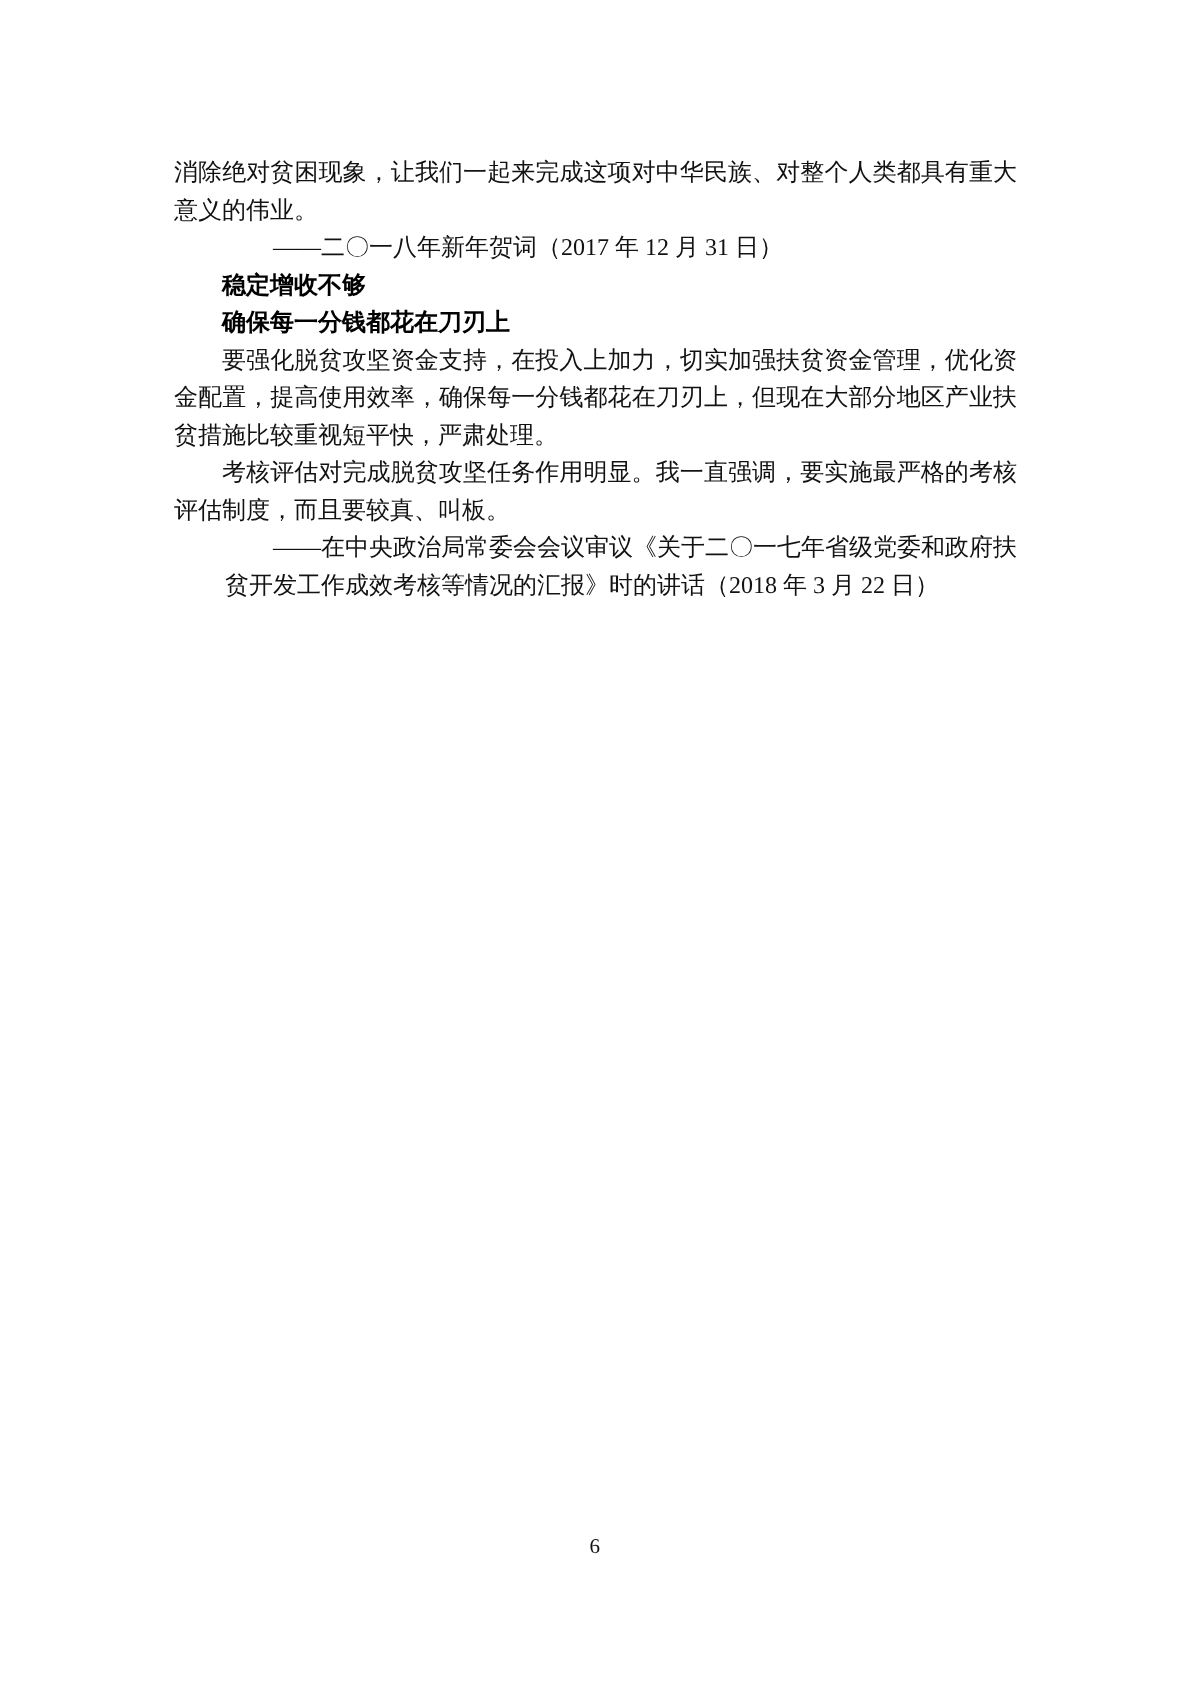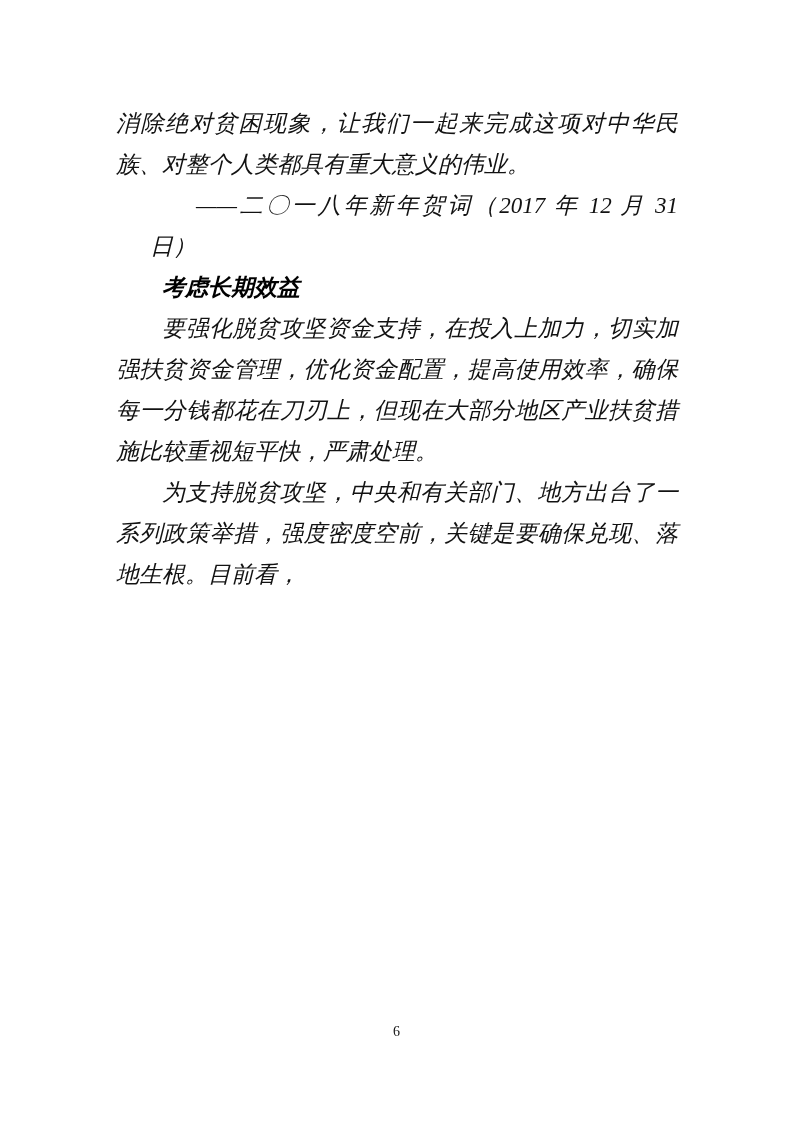--- a/index.html
+++ b/index.html
@@ -18,26 +18,25 @@
   }
   .content {
     position: absolute;
     left: 116px;
     top: 103px;
     width: 562px;
   }
   .content > * {
     margin: 0;
     padding: 0;
-    font-size: 23px;
-    line-height: 41px;
+    font-size: 16px;
+    line-height: 25px;
     text-align: justify;
     font-weight: normal;
     word-break: break-all;
-    font-style: italic;
   }
   .continuation {
     text-indent: 0;
   }
   .paragraph {
     text-indent: 2em;
   }
   .attribution {
     text-indent: 2em;
     margin-left: 34px;
@@ -59,18 +58,20 @@
     color: #121212;
   }
 </style>
 </head>
 <body>
 
 <div class="page">
   <div class="content">
     <p class="continuation">消除绝对贫困现象，让我们一起来完成这项对中华民族、对整个人类都具有重大意义的伟业。</p>
     <p class="attribution">——二〇一八年新年贺词（2017 年 12 月 31 日）</p>
-    <h2 class="heading">考虑长期效益</h2>
+    <h2 class="heading">稳定增收不够</h2>
+    <h2 class="heading">确保每一分钱都花在刀刃上</h2>
     <p class="paragraph">要强化脱贫攻坚资金支持，在投入上加力，切实加强扶贫资金管理，优化资金配置，提高使用效率，确保每一分钱都花在刀刃上，但现在大部分地区产业扶贫措施比较重视短平快，严肃处理。</p>
-    <p class="paragraph">为支持脱贫攻坚，中央和有关部门、地方出台了一系列政策举措，强度密度空前，关键是要确保兑现、落地生根。目前看，</p>
+    <p class="paragraph">考核评估对完成脱贫攻坚任务作用明显。我一直强调，要实施最严格的考核评估制度，而且要较真、叫板。</p>
+    <p class="attribution">——在中央政治局常委会会议审议《关于二〇一七年省级党委和政府扶贫开发工作成效考核等情况的汇报》时的讲话（2018 年 3 月 22 日）</p>
   </div>
   <div class="page-number">6</div>
 </div>
 
 </body></html>

